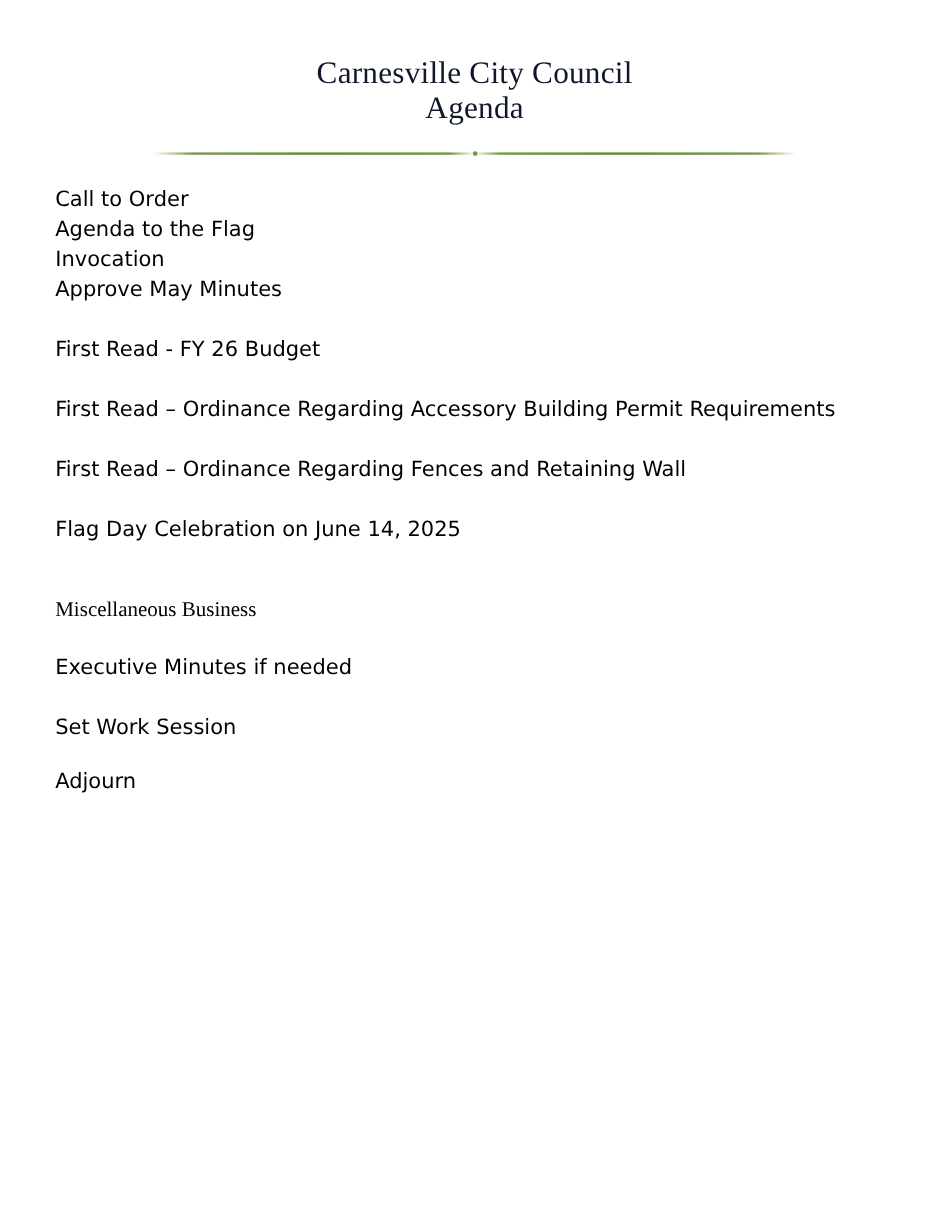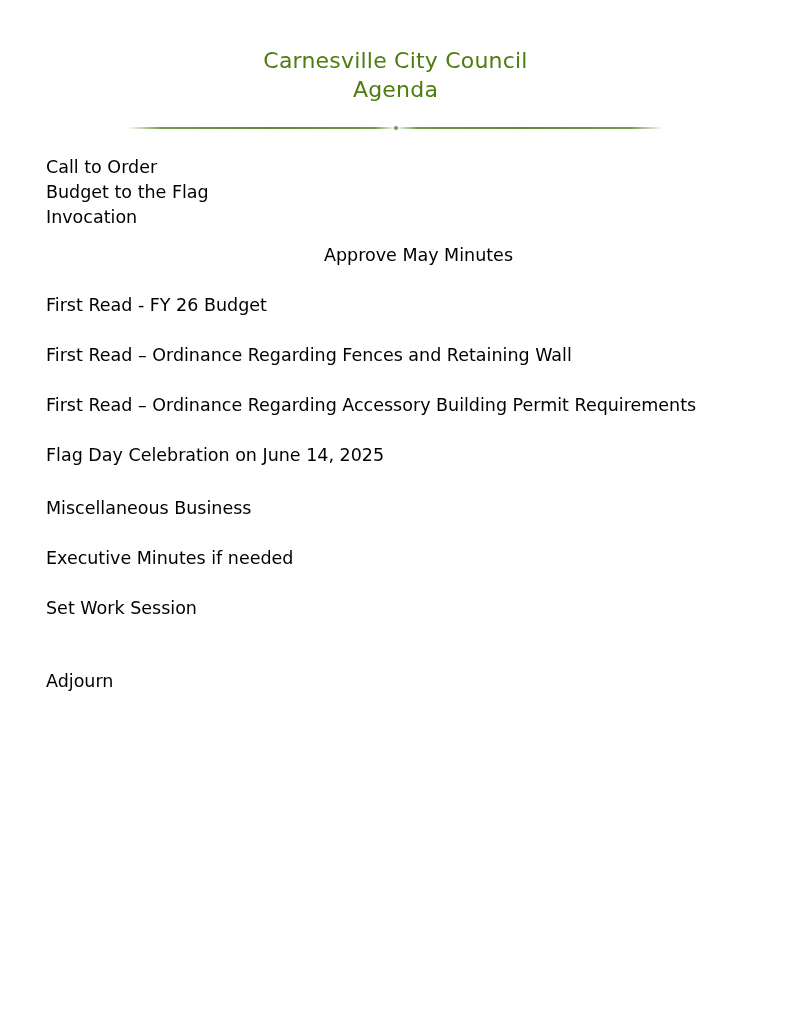--- a/index.html
+++ b/index.html
@@ -20,24 +20,25 @@
     height: 1024px;
     box-sizing: border-box;
     padding: 0;
     position: relative;
   }
   .header {
     text-align: center;
     margin-top: 46px;
   }
   .header .title-line {
-    font-size: 22px;
+    font-size: 26px;
     line-height: 29px;
     letter-spacing: 0.2px;
-    color: #4d7c0f;
+    color: #0f172a;
+    font-family: Liberation Serif, serif;
   }
   .divider-wrap {
     margin-top: 19px;
     margin-left: 128px;
     margin-right: 128px;
     height: 10px;
     position: relative;
   }
   .divider-wrap .bar {
     position: absolute;
@@ -71,48 +72,48 @@
     padding-left: 46px;
   }
   .line {
     font-size: 17.5px;
     line-height: 25px;
     color: #000;
     white-space: pre-wrap;
   }
   
   .gap-0 { margin-top: 0; }
-  .gap-1 { margin-top: 13px; text-align: center; }
+  .gap-1 { margin-top: 0; }
   .gap-2 { margin-top: 25px; }
-  .gap-3 { margin-top: 28px; }
-  .gap-4 { margin-top: 48px; }
+  .gap-3 { margin-top: 40px; font-family: Liberation Serif, serif; }
+  .gap-4 { margin-top: 20px; }
 </style>
 </head>
 <body>
 
 <div class="page">
 
   <div class="header">
     <div class="title-line">Carnesville City Council</div>
     <div class="title-line">Agenda</div>
   </div>
 
   <div class="divider-wrap">
     <div class="bar"></div>
     <div class="dot"></div>
   </div>
 
   <div class="body-block">
     <div class="line gap-0">Call to Order</div>
-    <div class="line gap-0">Budget to the Flag</div>
+    <div class="line gap-0">Agenda to the Flag</div>
     <div class="line gap-0">Invocation</div>
     <div class="line gap-1">Approve May Minutes</div>
     <div class="line gap-2">First Read - FY 26 Budget</div>
+    <div class="line gap-2">First Read – Ordinance Regarding Accessory Building Permit Requirements</div>
     <div class="line gap-2">First Read – Ordinance Regarding Fences and Retaining Wall</div>
-    <div class="line gap-2">First Read – Ordinance Regarding Accessory Building Permit Requirements</div>
     <div class="line gap-2">Flag Day Celebration on June 14, 2025</div>
     <div class="line gap-3">Miscellaneous Business</div>
     <div class="line gap-2">Executive Minutes if needed</div>
     <div class="line gap-2">Set Work Session</div>
     <div class="line gap-4">Adjourn</div>
   </div>
 
 </div>
 
 </body></html>

